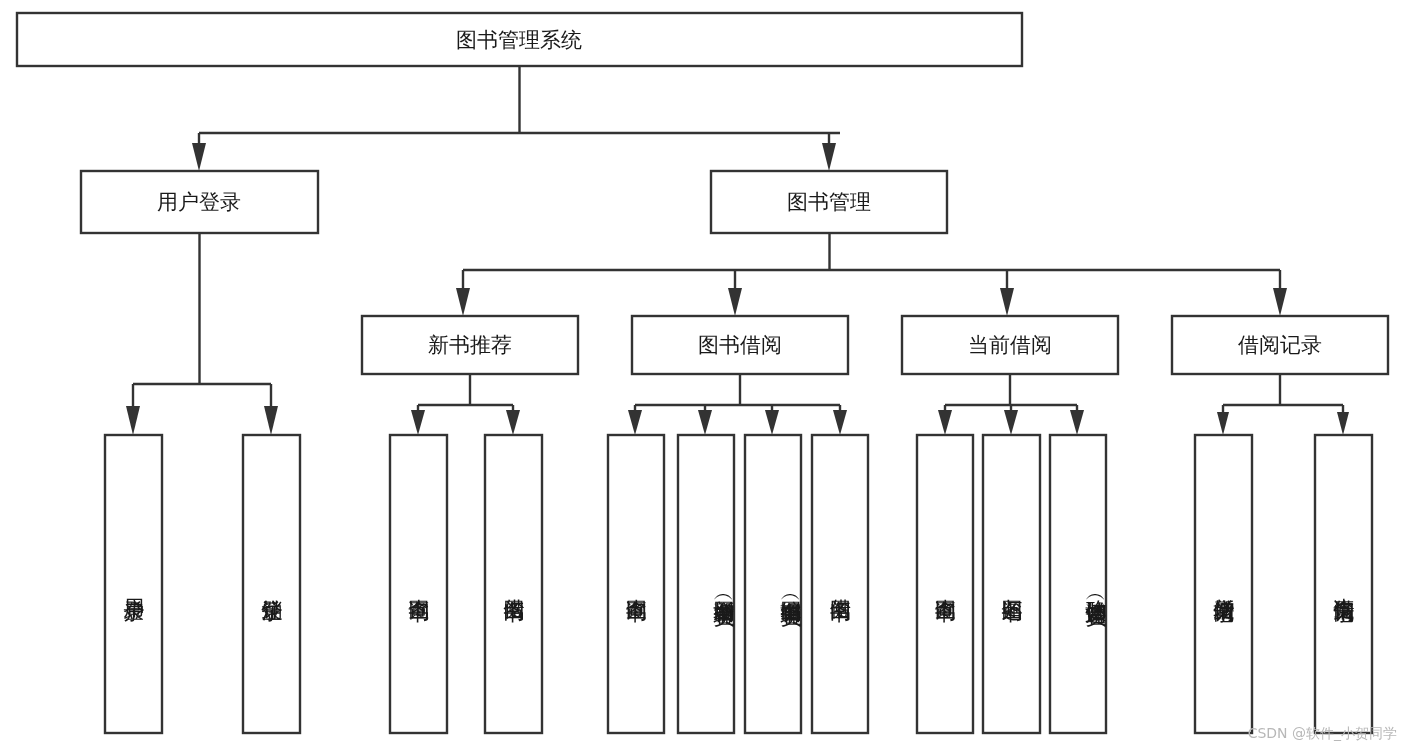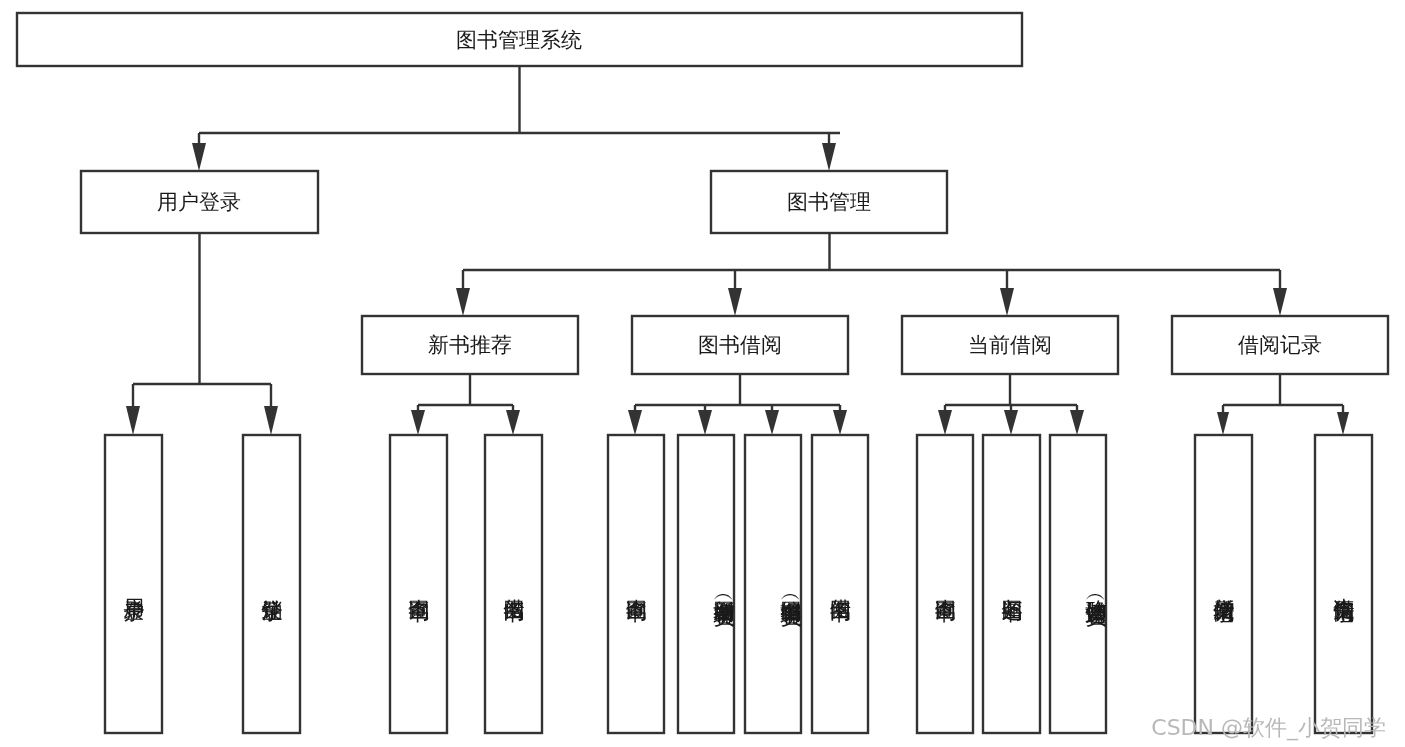--- a/index.html
+++ b/index.html
@@ -58,24 +58,24 @@
     color: #1a1a1a;
     line-height: 1.0;
     letter-spacing: 1px;
     text-align: center;
     white-space: nowrap;
     pointer-events: none;
     user-select: none;
   }
   .watermark {
     position: absolute;
-    right: 19px;
+    right: 8px;
     bottom: 4px;
     font-family: "DejaVu Sans", "Liberation Sans", sans-serif;
-    font-size: 22px;
+    font-size: 14px;
     color: #b8b8b8;
     white-space: nowrap;
   }
 </style>
 </head>
 <body>
 
 <div id="diagram-root">
 
   <svg class="diagram-svg" viewBox="0 0 1405 747">

